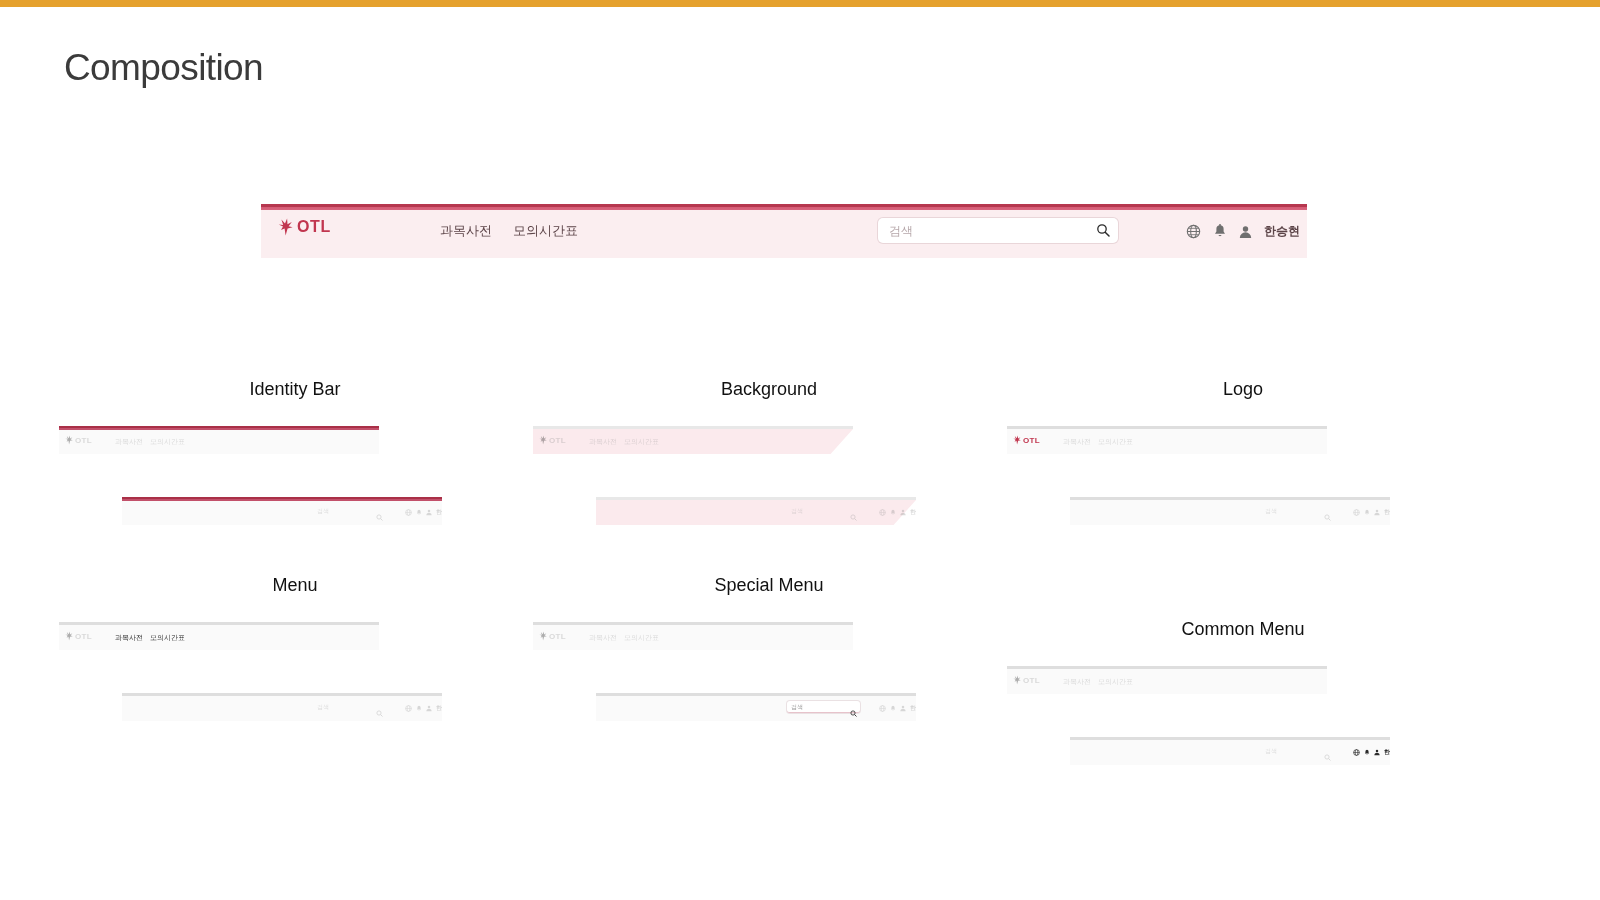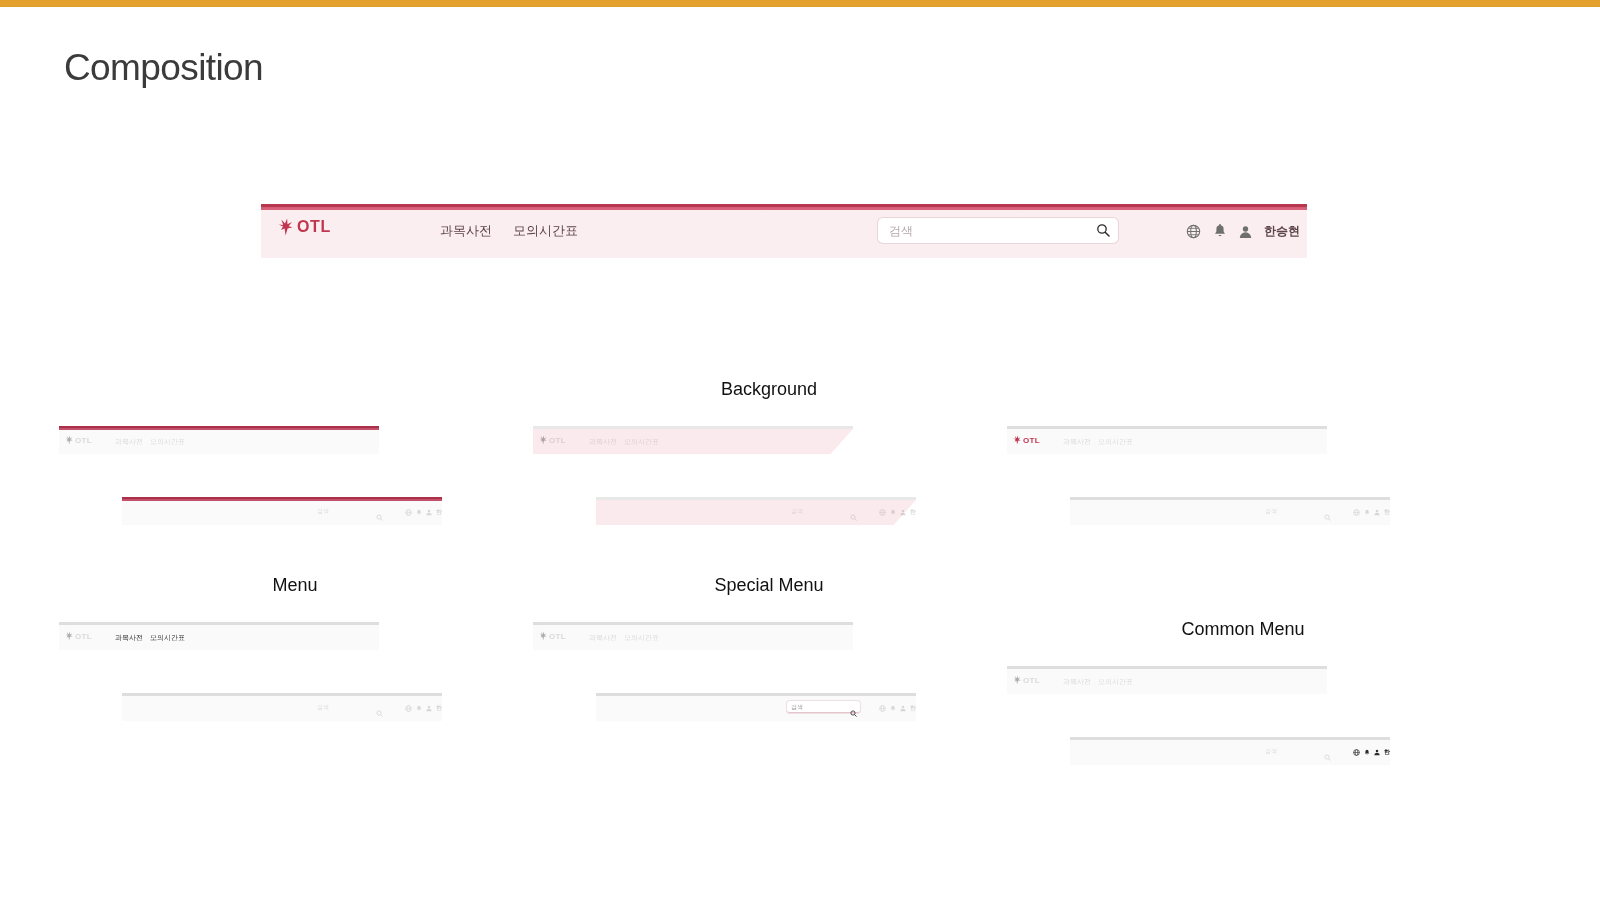--- a/index.html
+++ b/index.html
@@ -203,20 +203,21 @@
     </span>
     <span class="nav-username">한승현</span>
   </div>
 </div>
 
 <div class="grid">
 
   <div class="grid-row">
 
     <div class="cell" style="left:58px;">
+      <div class="cell-label">Identity Bar</div>
       <div class="mini mini-top hl-identity">
         <div class="mini-identity"></div>
         <div class="mini-bg"></div>
         <div class="mini-logo">
           <svg width="8" height="10" viewBox="0 0 15 18" aria-hidden="true">
               <path d="M7.6 17.4 L6.6 10.6 L3.0 12.1 L5.0 8.6 L0.7 6.4 L5.2 6.9 L3.4 1.4 L7.0 5.6 L9.1 0.6 L9.5 6.2 L13.8 4.0 L10.6 8.2 L14.6 9.3 L9.6 10.4 Z" fill="currentColor"></path>
             </svg>
           <span class="mini-logo-word">OTL</span>
         </div>
         <div class="mini-menu">
@@ -308,20 +309,21 @@
                 <circle cx="6.5" cy="4" r="2.7" fill="currentColor"></circle>
                 <path d="M0.8 13 a5.7 5.7 0 0 1 11.4 0 Z" fill="currentColor"></path>
               </svg>
             </span>
           <span class="mini-username">한승현</span>
         </div>
       </div>
     </div>
 
     <div class="cell" style="left:1006px;">
+      <div class="cell-label">Logo</div>
       <div class="mini mini-top hl-logo">
         <div class="mini-identity"></div>
         <div class="mini-bg"></div>
         <div class="mini-logo">
           <svg width="8" height="10" viewBox="0 0 15 18" aria-hidden="true">
               <path d="M7.6 17.4 L6.6 10.6 L3.0 12.1 L5.0 8.6 L0.7 6.4 L5.2 6.9 L3.4 1.4 L7.0 5.6 L9.1 0.6 L9.5 6.2 L13.8 4.0 L10.6 8.2 L14.6 9.3 L9.6 10.4 Z" fill="#c1364f"></path>
             </svg>
           <span class="mini-logo-word">OTL</span>
         </div>
         <div class="mini-menu">

